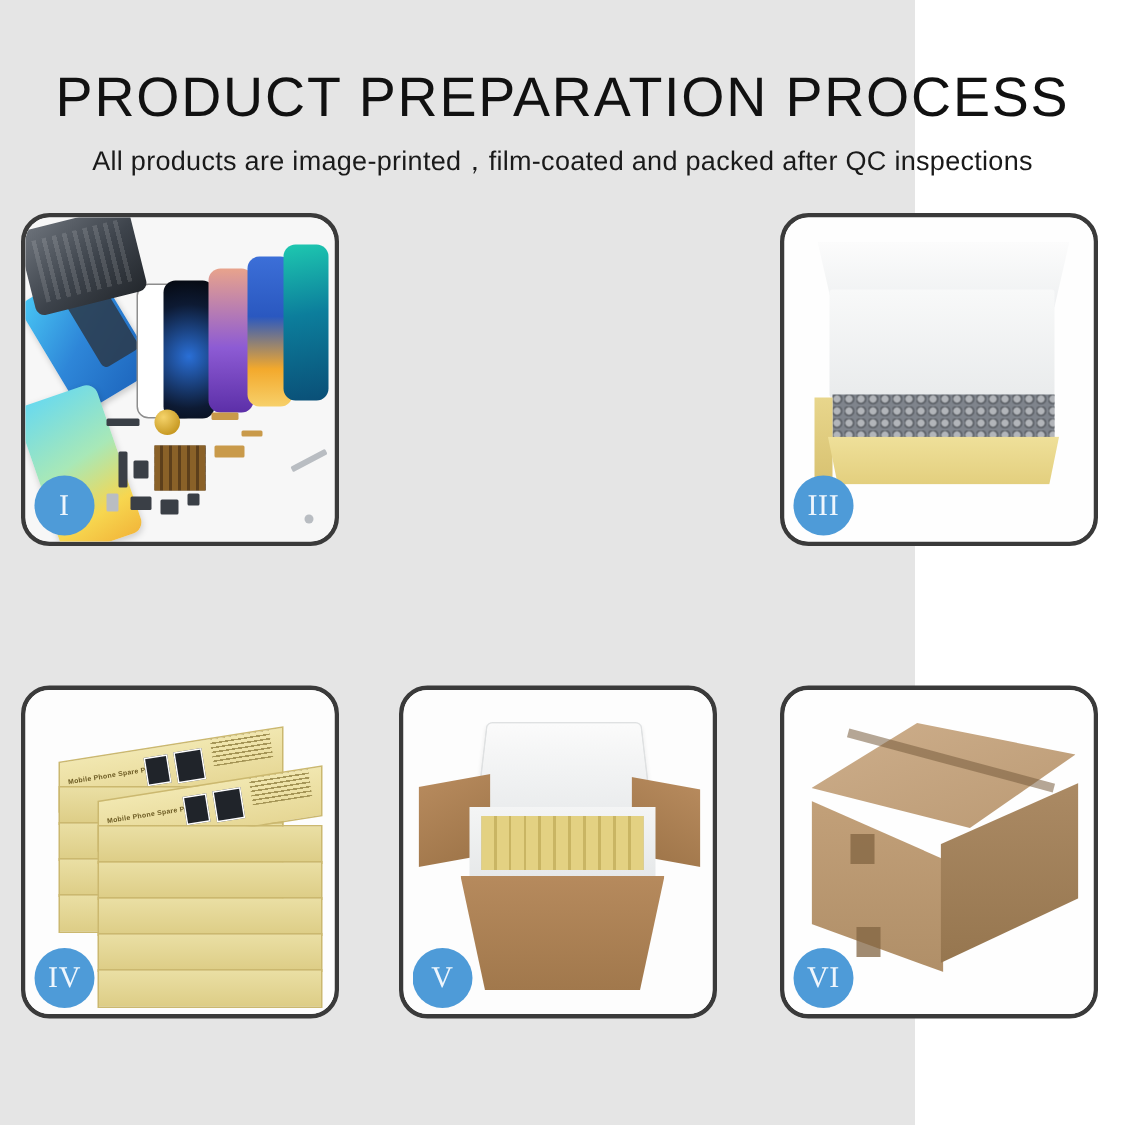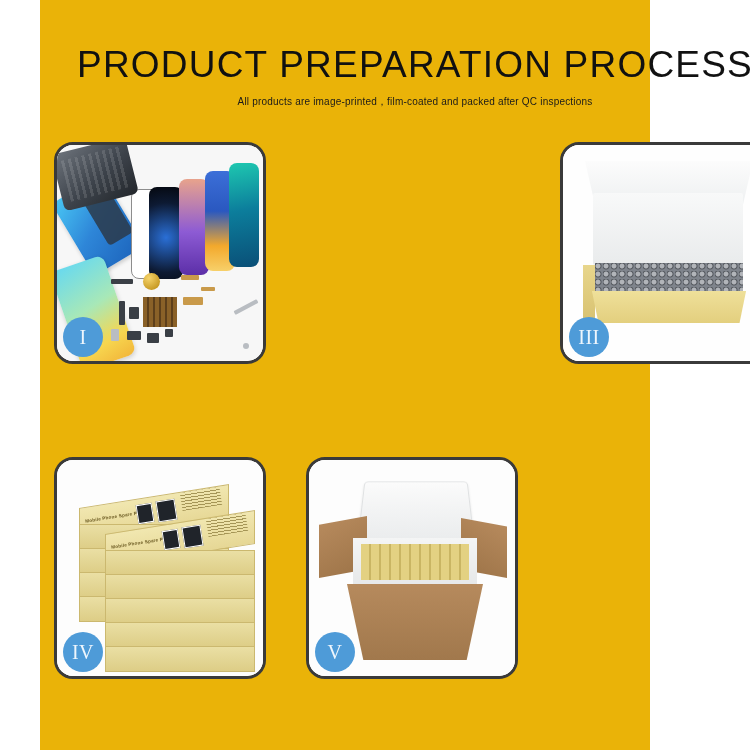--- a/index.html
+++ b/index.html
@@ -1,31 +1,31 @@
 <!DOCTYPE html>
 <html><head>
 <meta charset="utf-8">
 <style>
   html,body{margin:0;padding:0;}
   body{
     width:750px;height:750px;background:#ffffff;
     font-family:"Liberation Sans",sans-serif;
     overflow:hidden;position:relative;
   }
-  .page{width:610px;height:750px;position:relative;background:#eab308;margin-left:40px;}
+  .page{width:610px;height:750px;position:relative;background:#e5e5e5;}
 
   
   .header{position:absolute;left:0;top:0;width:750px;}
   .title{
     text-align:center;font-size:37px;line-height:42px;
     letter-spacing:1.2px;color:#111;font-weight:400;
     margin-top:44px;font-family:"Liberation Sans",sans-serif;
   }
   .subtitle{
-    text-align:center;font-size:10px;color:#1a1a1a;
+    text-align:center;font-size:18px;color:#1a1a1a;
     margin-top:9px;letter-spacing:.2px;
   }
 
   
   .grid{position:absolute;left:0;top:142px;width:750px;}
   .row{position:relative;height:222px;}
   .row.second{margin-top:93px;}
   .card{
     position:absolute;top:0;height:222px;width:212px;
     border:3px solid #3a3a3a;border-radius:19px;
@@ -338,16 +338,27 @@
           <div class="c5-foamlid"></div>
           <div class="c5-flap-l"></div>
           <div class="c5-flap-r"></div>
           <div class="c5-foambox"></div>
           <div class="c5-inner"></div>
           <div class="c5-body"></div>
         </div>
         <div class="badge">V</div>
       </div>
 
+      <div class="card c3">
+        <div class="inner p6">
+          <div class="c6-top"></div>
+          <div class="c6-seam"></div>
+          <div class="c6-left"></div>
+          <div class="c6-right"></div>
+          <div class="c6-tape" style="left:44px;top:96px;"></div>
+          <div class="c6-tape" style="left:48px;top:158px;"></div>
+        </div>
+        <div class="badge">VI</div>
+      </div>
     </div>
 
   </div>
 </div>
 
 </body></html>

